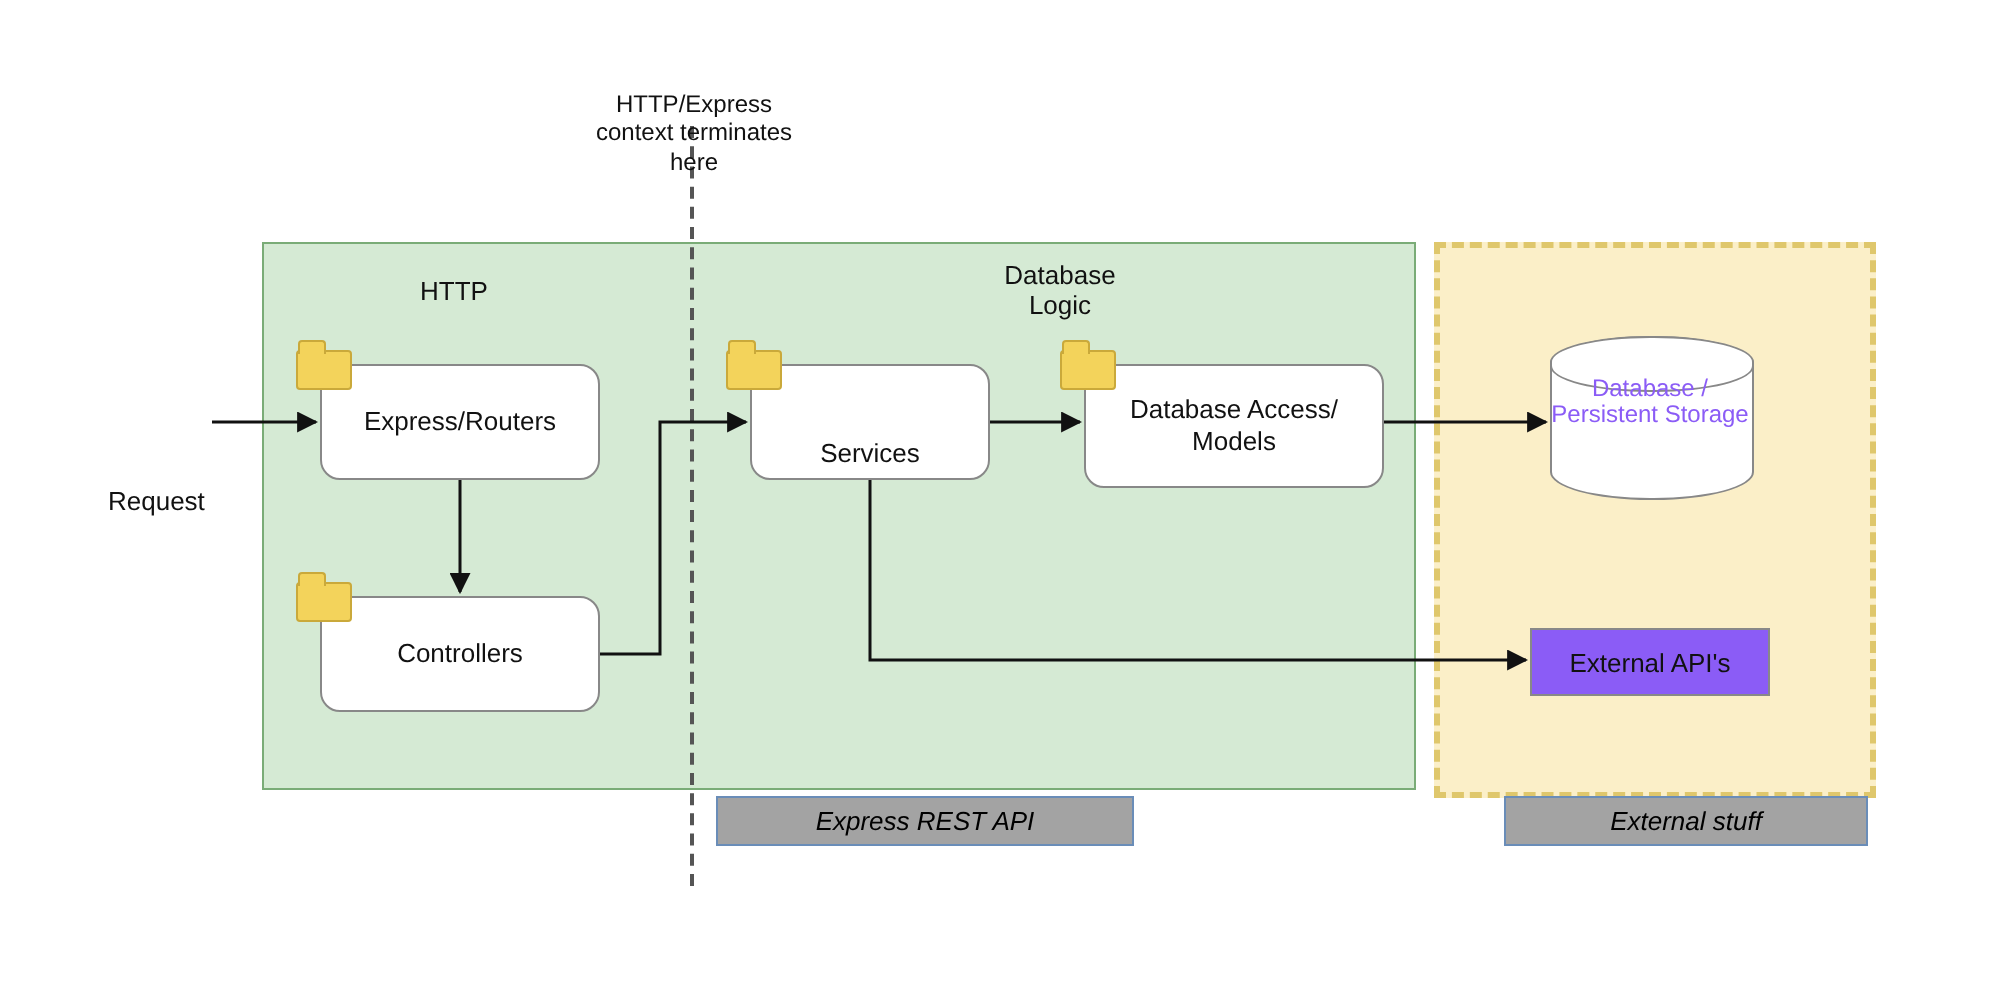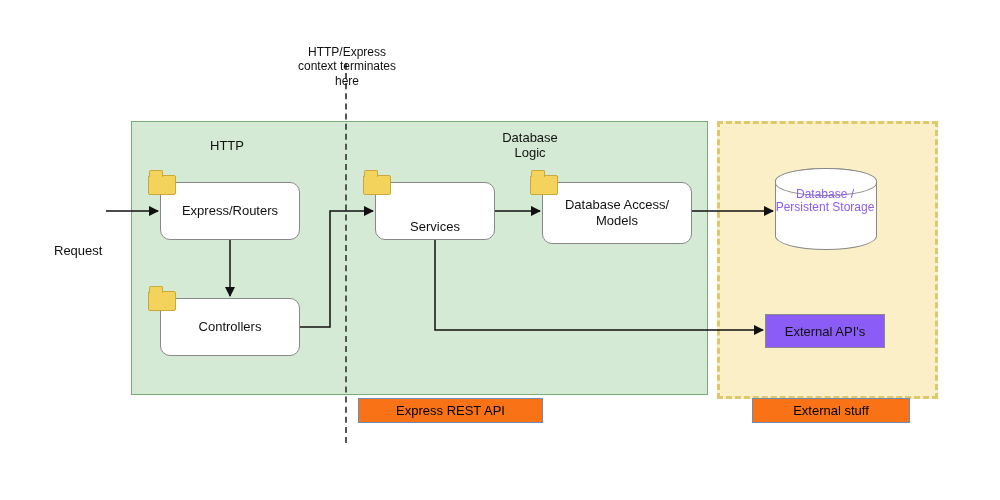--- a/index.html
+++ b/index.html
@@ -41,25 +41,26 @@
   .section-title {
     position: absolute;
     font-size: 13px;
     color: #111;
     text-align: center;
   }
 
   
   .caption {
     position: absolute;
-    background: #f97316;
+    background: #a3a3a3;
     border: 1px solid #6a8db8;
-    font-size: 13px;
-    text-align: center;
-    padding: 4px 4px;
+    font-style: italic;
+    font-size: 13px;
+    text-align: center;
+    padding: 4px 16px;
   }
 
   
   .node {
     position: absolute;
     background: #ffffff;
     border: 1px solid #888;
     border-radius: 10px;
     font-size: 13px;
     color: #111;

